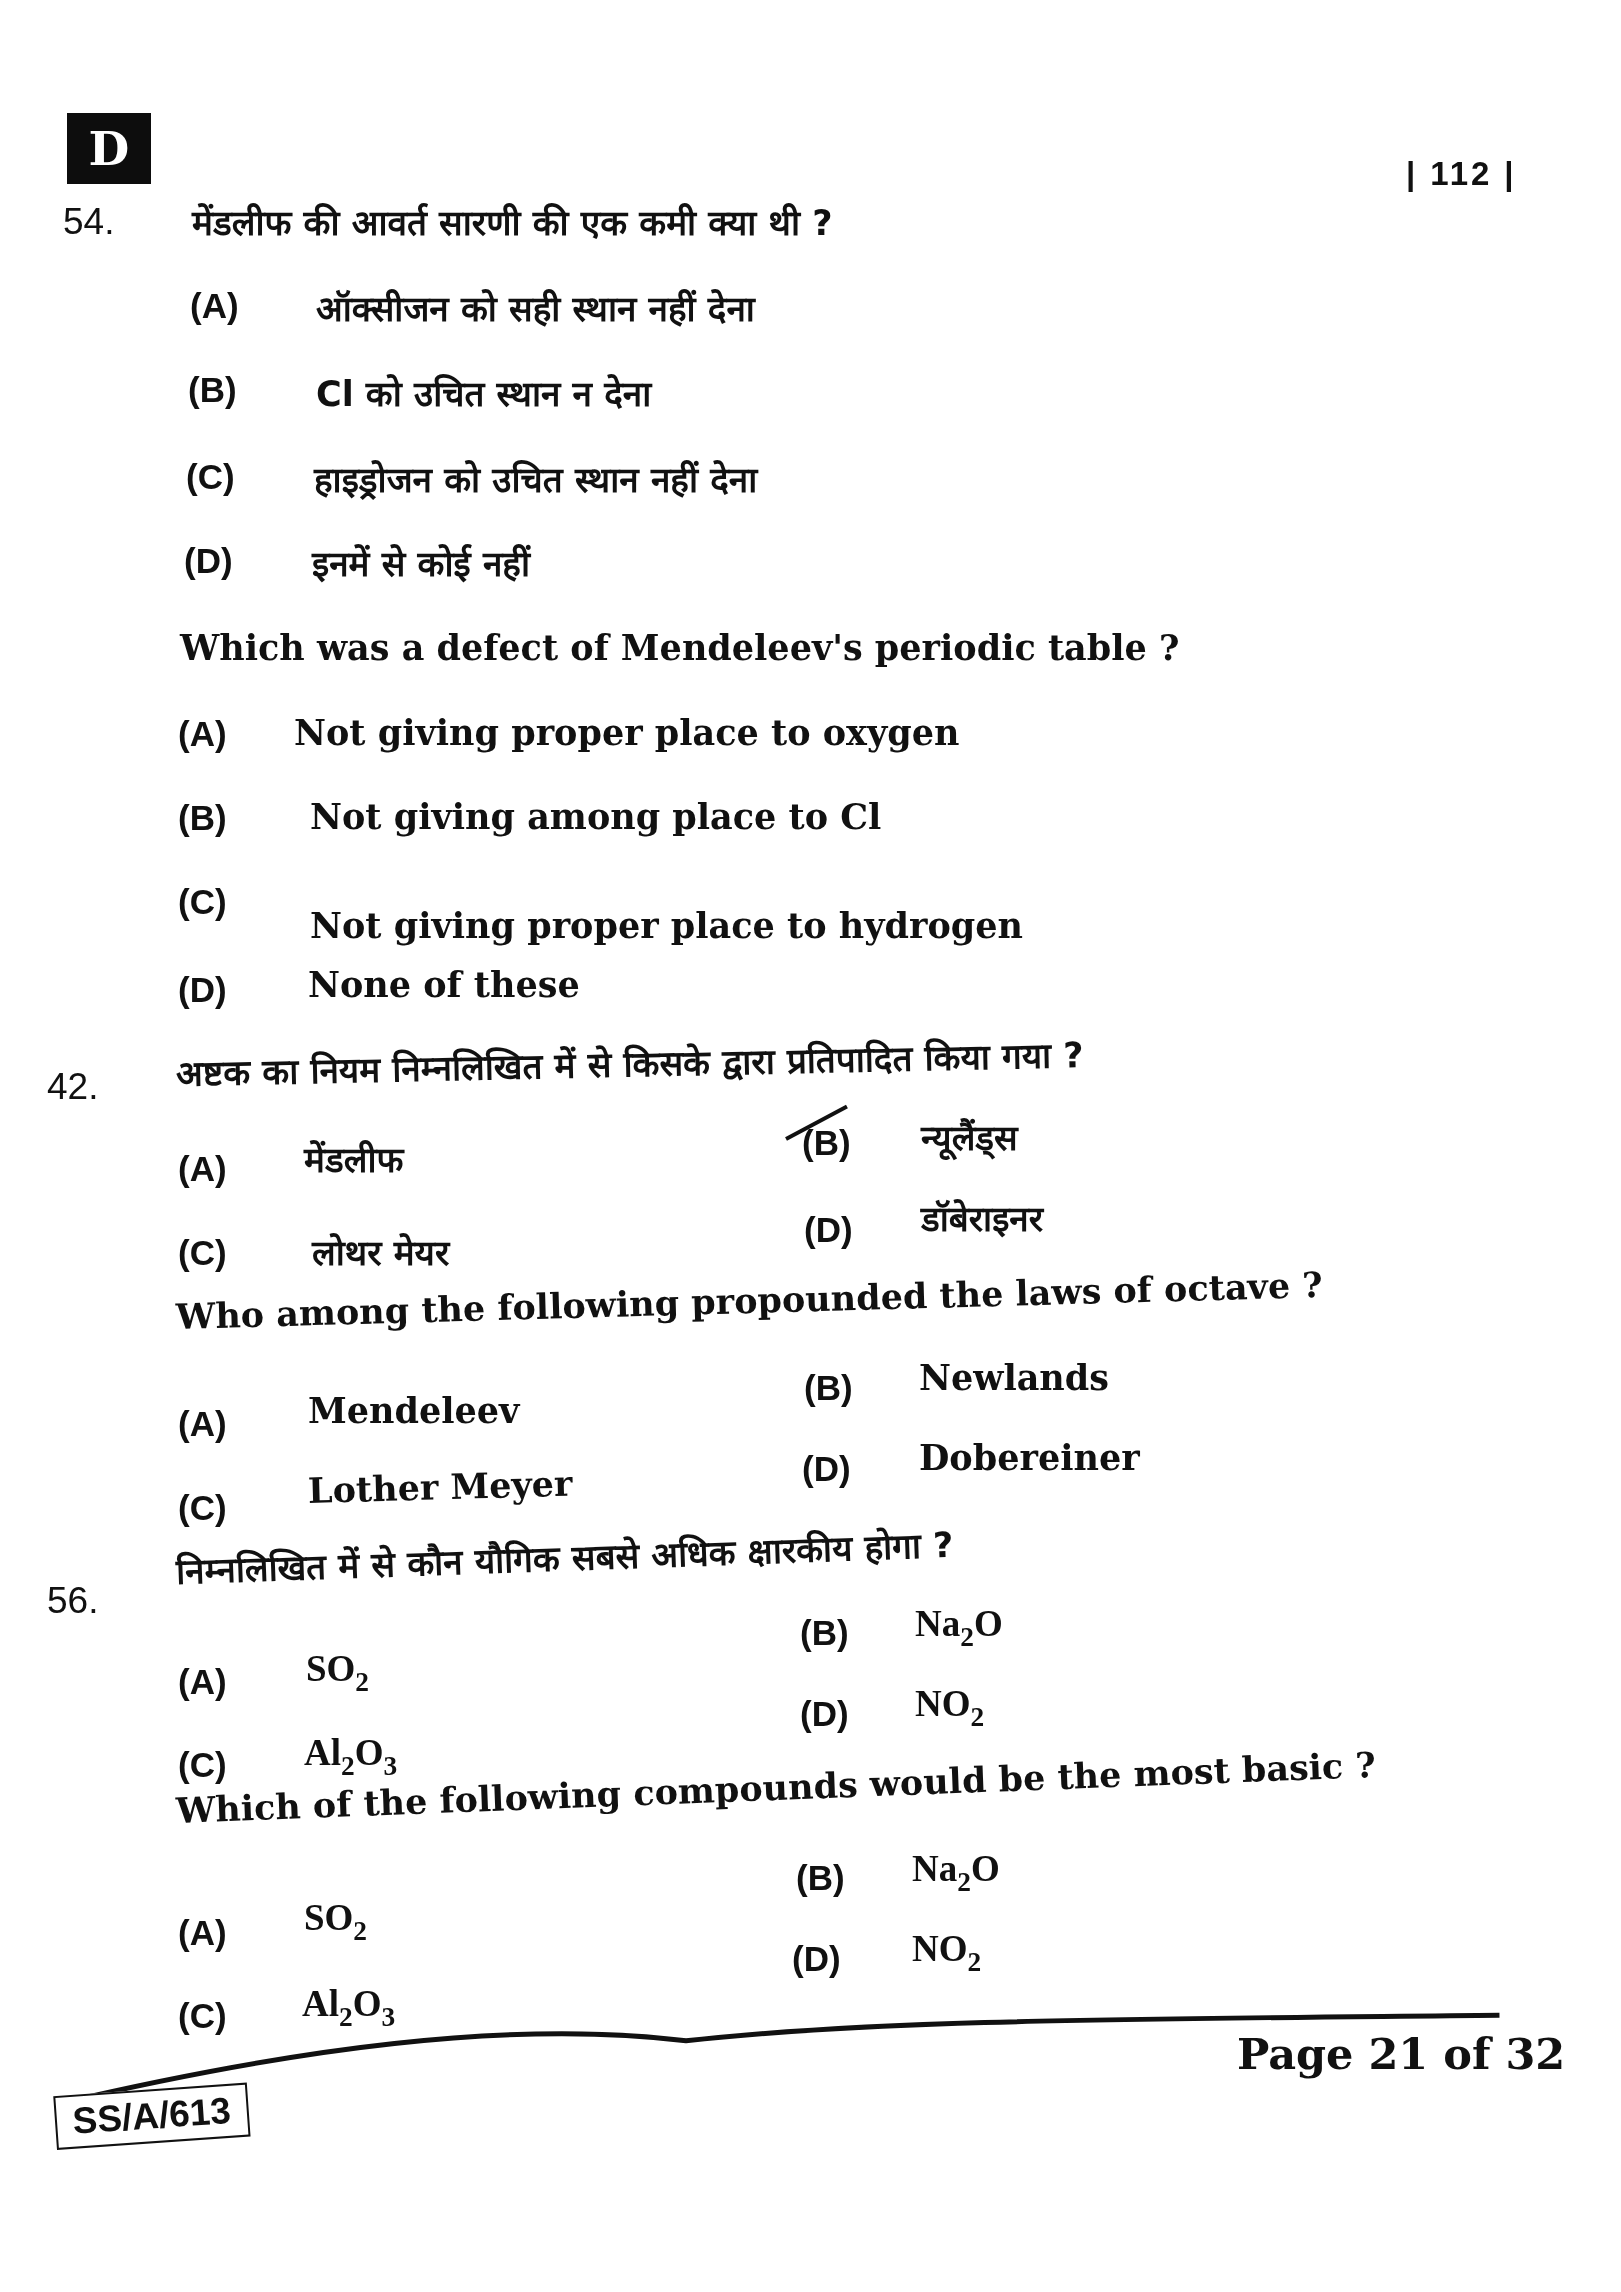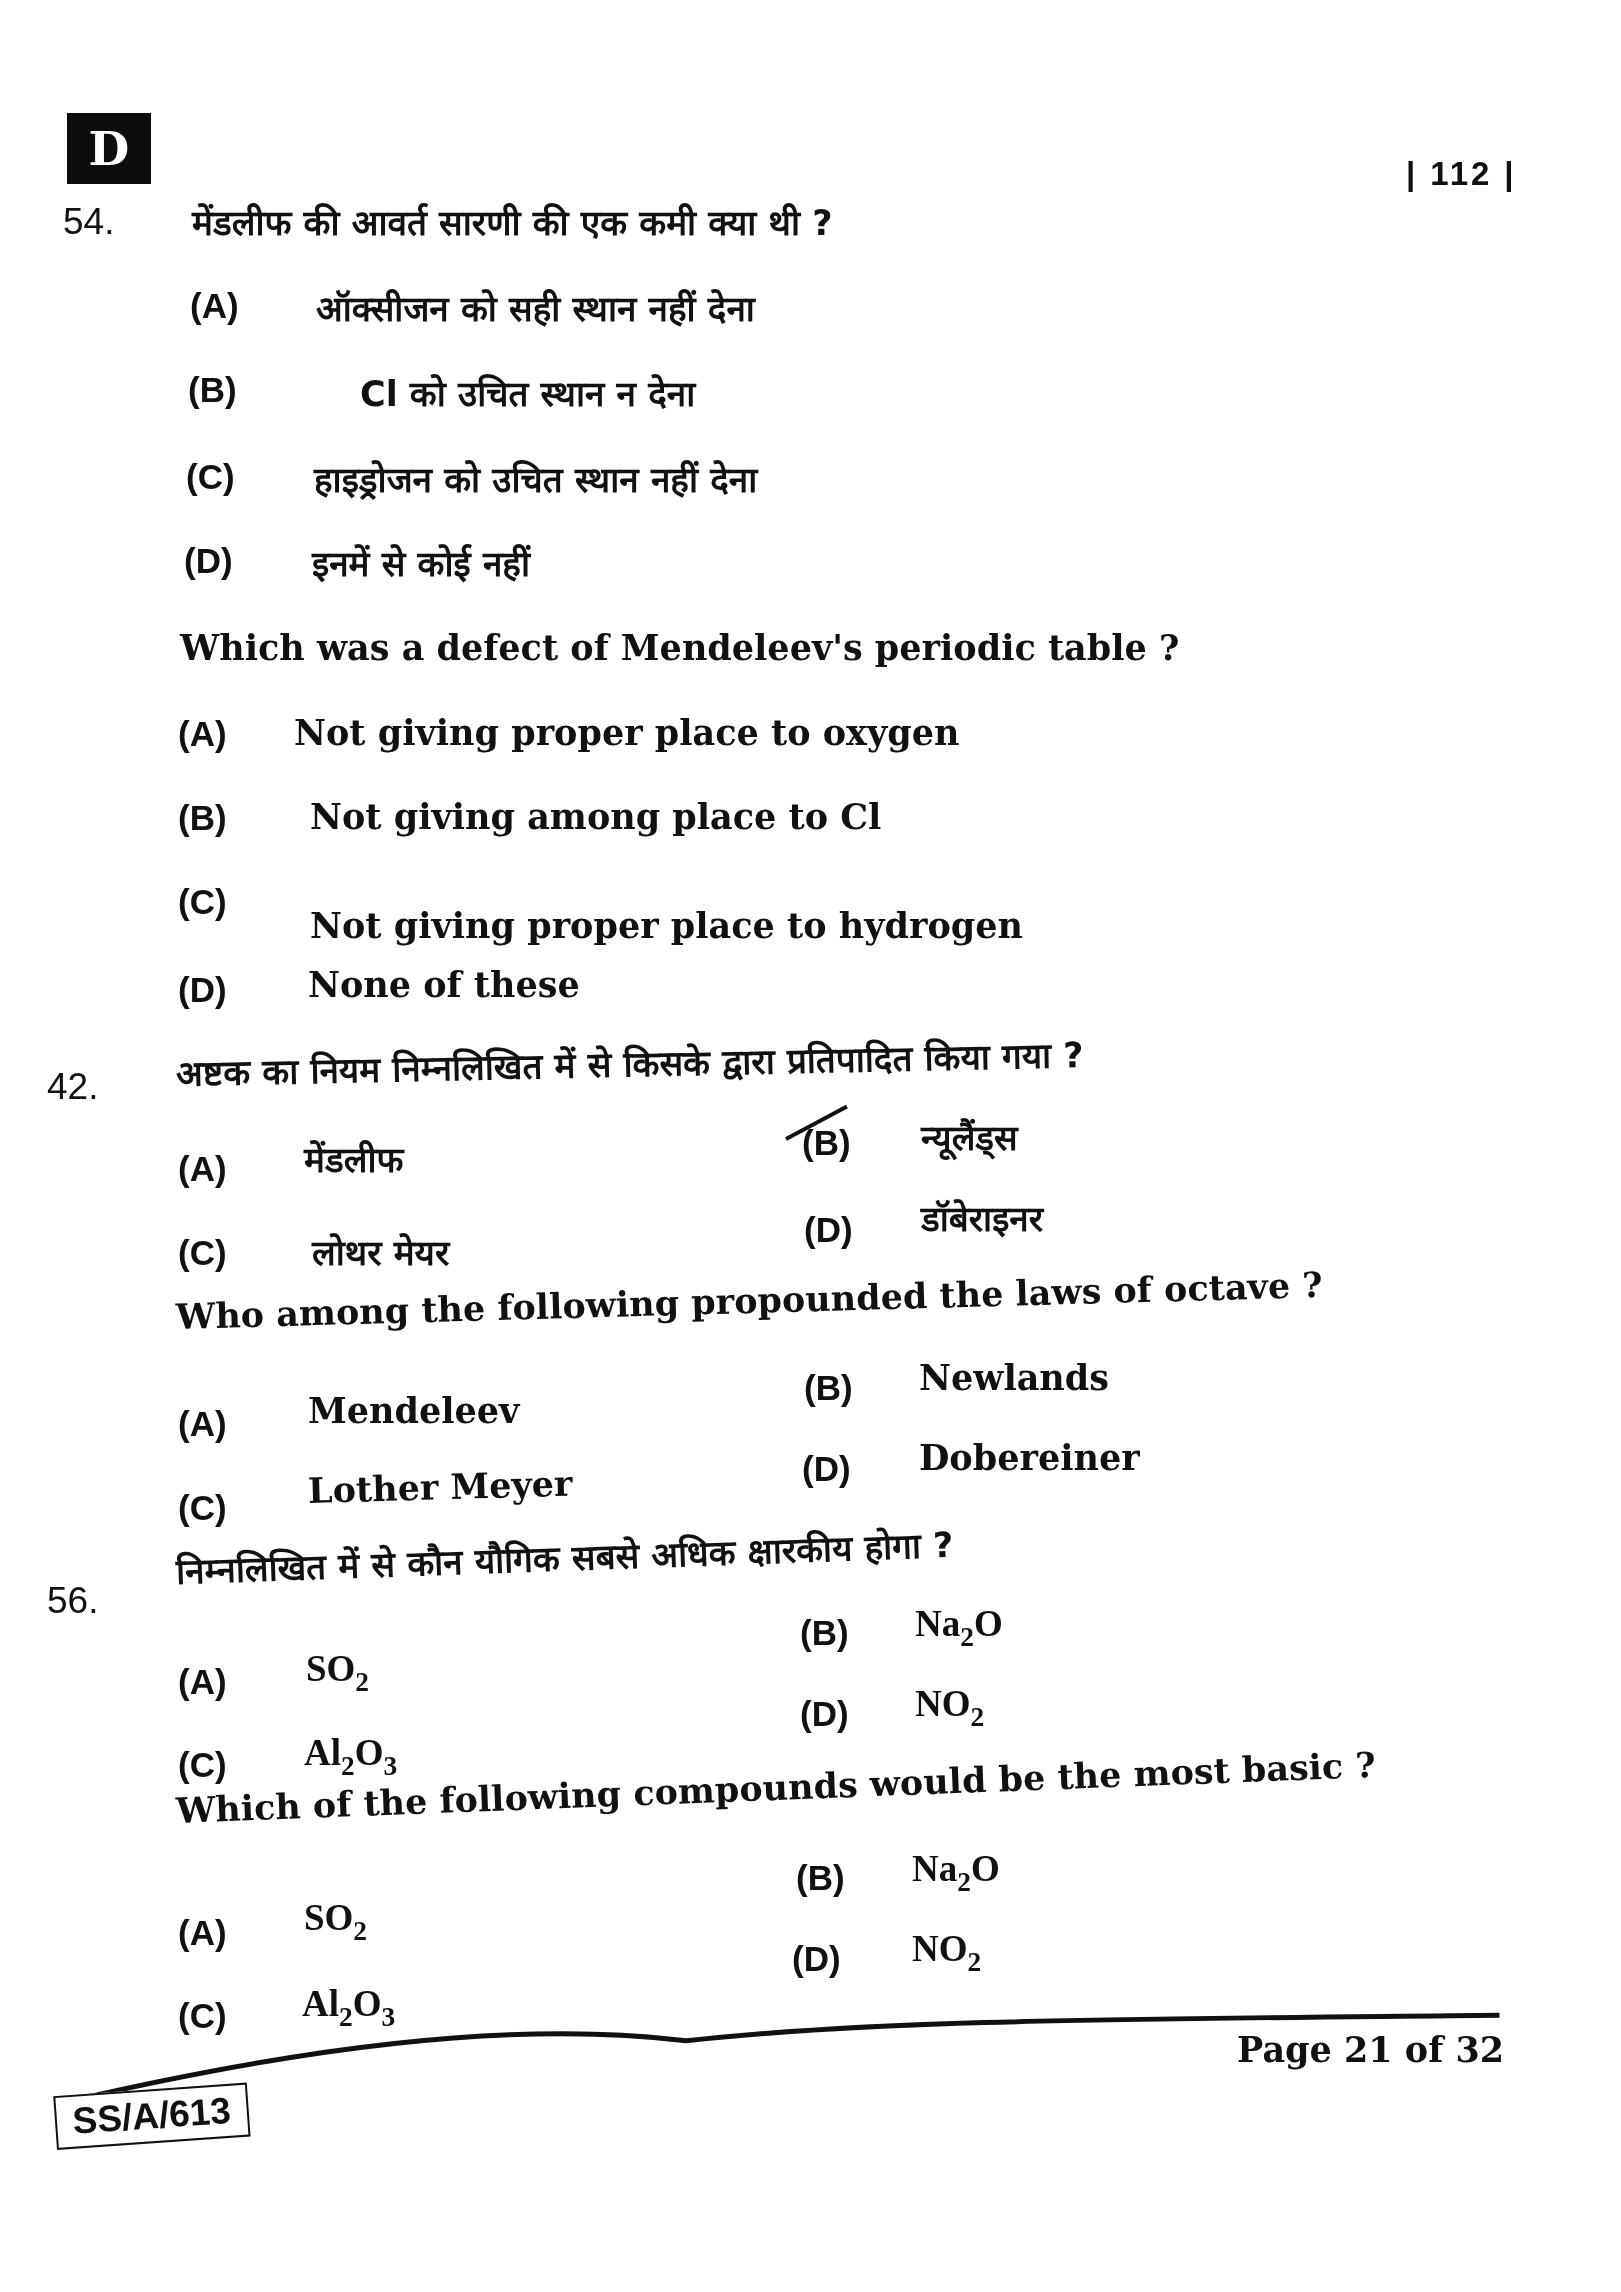--- a/index.html
+++ b/index.html
@@ -25,35 +25,35 @@
   .mark {
     position: absolute; left: 786px; top: 1137px; width: 69px; height: 3.9px;
     background: #111; transform: rotate(-28deg); transform-origin: left center;
   }
   .footer-line { position: absolute; left: 0; top: 0; }
   .footer-code {
     left: 57px; top: 2096px; padding: 3.9px 15.7px; border: 2.9px solid #111;
     font-family: "Liberation Sans", sans-serif; font-weight: bold; font-size: 37px;
     transform: rotate(-4deg); transform-origin: left bottom; background: #fff;
   }
-  .page-no { left: 1237px; top: 2029px; font-family: "DejaVu Serif", serif; font-weight: bold; font-size: 35px; }
+  .page-no { left: 1237px; top: 2029px; font-family: "DejaVu Serif", serif; font-weight: bold; font-size: 43px; }
 </style>
 </head>
 <body>
 
 <div class="abs badge">D</div>
 <div class="abs code-top">| 112 |</div>
 
 <div class="abs qnum" style="left:63px;top:201px;text-align:center;">54.</div>
 <div class="abs hi" style="left:192px;top:198px;">मेंडलीफ की आवर्त सारणी की एक कमी क्या थी ?</div>
 
 <div class="abs opt" style="left:190px;top:286px;">(A)</div>
 <div class="abs hi" style="left:316px;top:284px;">ऑक्सीजन को सही स्थान नहीं देना</div>
 <div class="abs opt" style="left:188px;top:370px;">(B)</div>
-<div class="abs hi" style="left:316px;top:369px;margin-left:44px;">Cl को उचित स्थान न देना</div>
+<div class="abs hi" style="left:316px;top:369px;">Cl को उचित स्थान न देना</div>
 <div class="abs opt" style="left:186px;top:457px;">(C)</div>
 <div class="abs hi" style="left:314px;top:455px;">हाइड्रोजन को उचित स्थान नहीं देना</div>
 <div class="abs opt" style="left:184px;top:541px;">(D)</div>
 <div class="abs hi" style="left:312px;top:539px;">इनमें से कोई नहीं</div>
 
 <div class="abs en" style="left:180px;top:627px;">Which was a defect of Mendeleev's periodic table ?</div>
 <div class="abs opt" style="left:178px;top:714px;">(A)</div>
 <div class="abs en" style="left:294px;top:712px;">Not giving proper place to oxygen</div>
 <div class="abs opt" style="left:178px;top:798px;">(B)</div>
 <div class="abs en" style="left:310px;top:796px;">Not giving among place to Cl</div>

